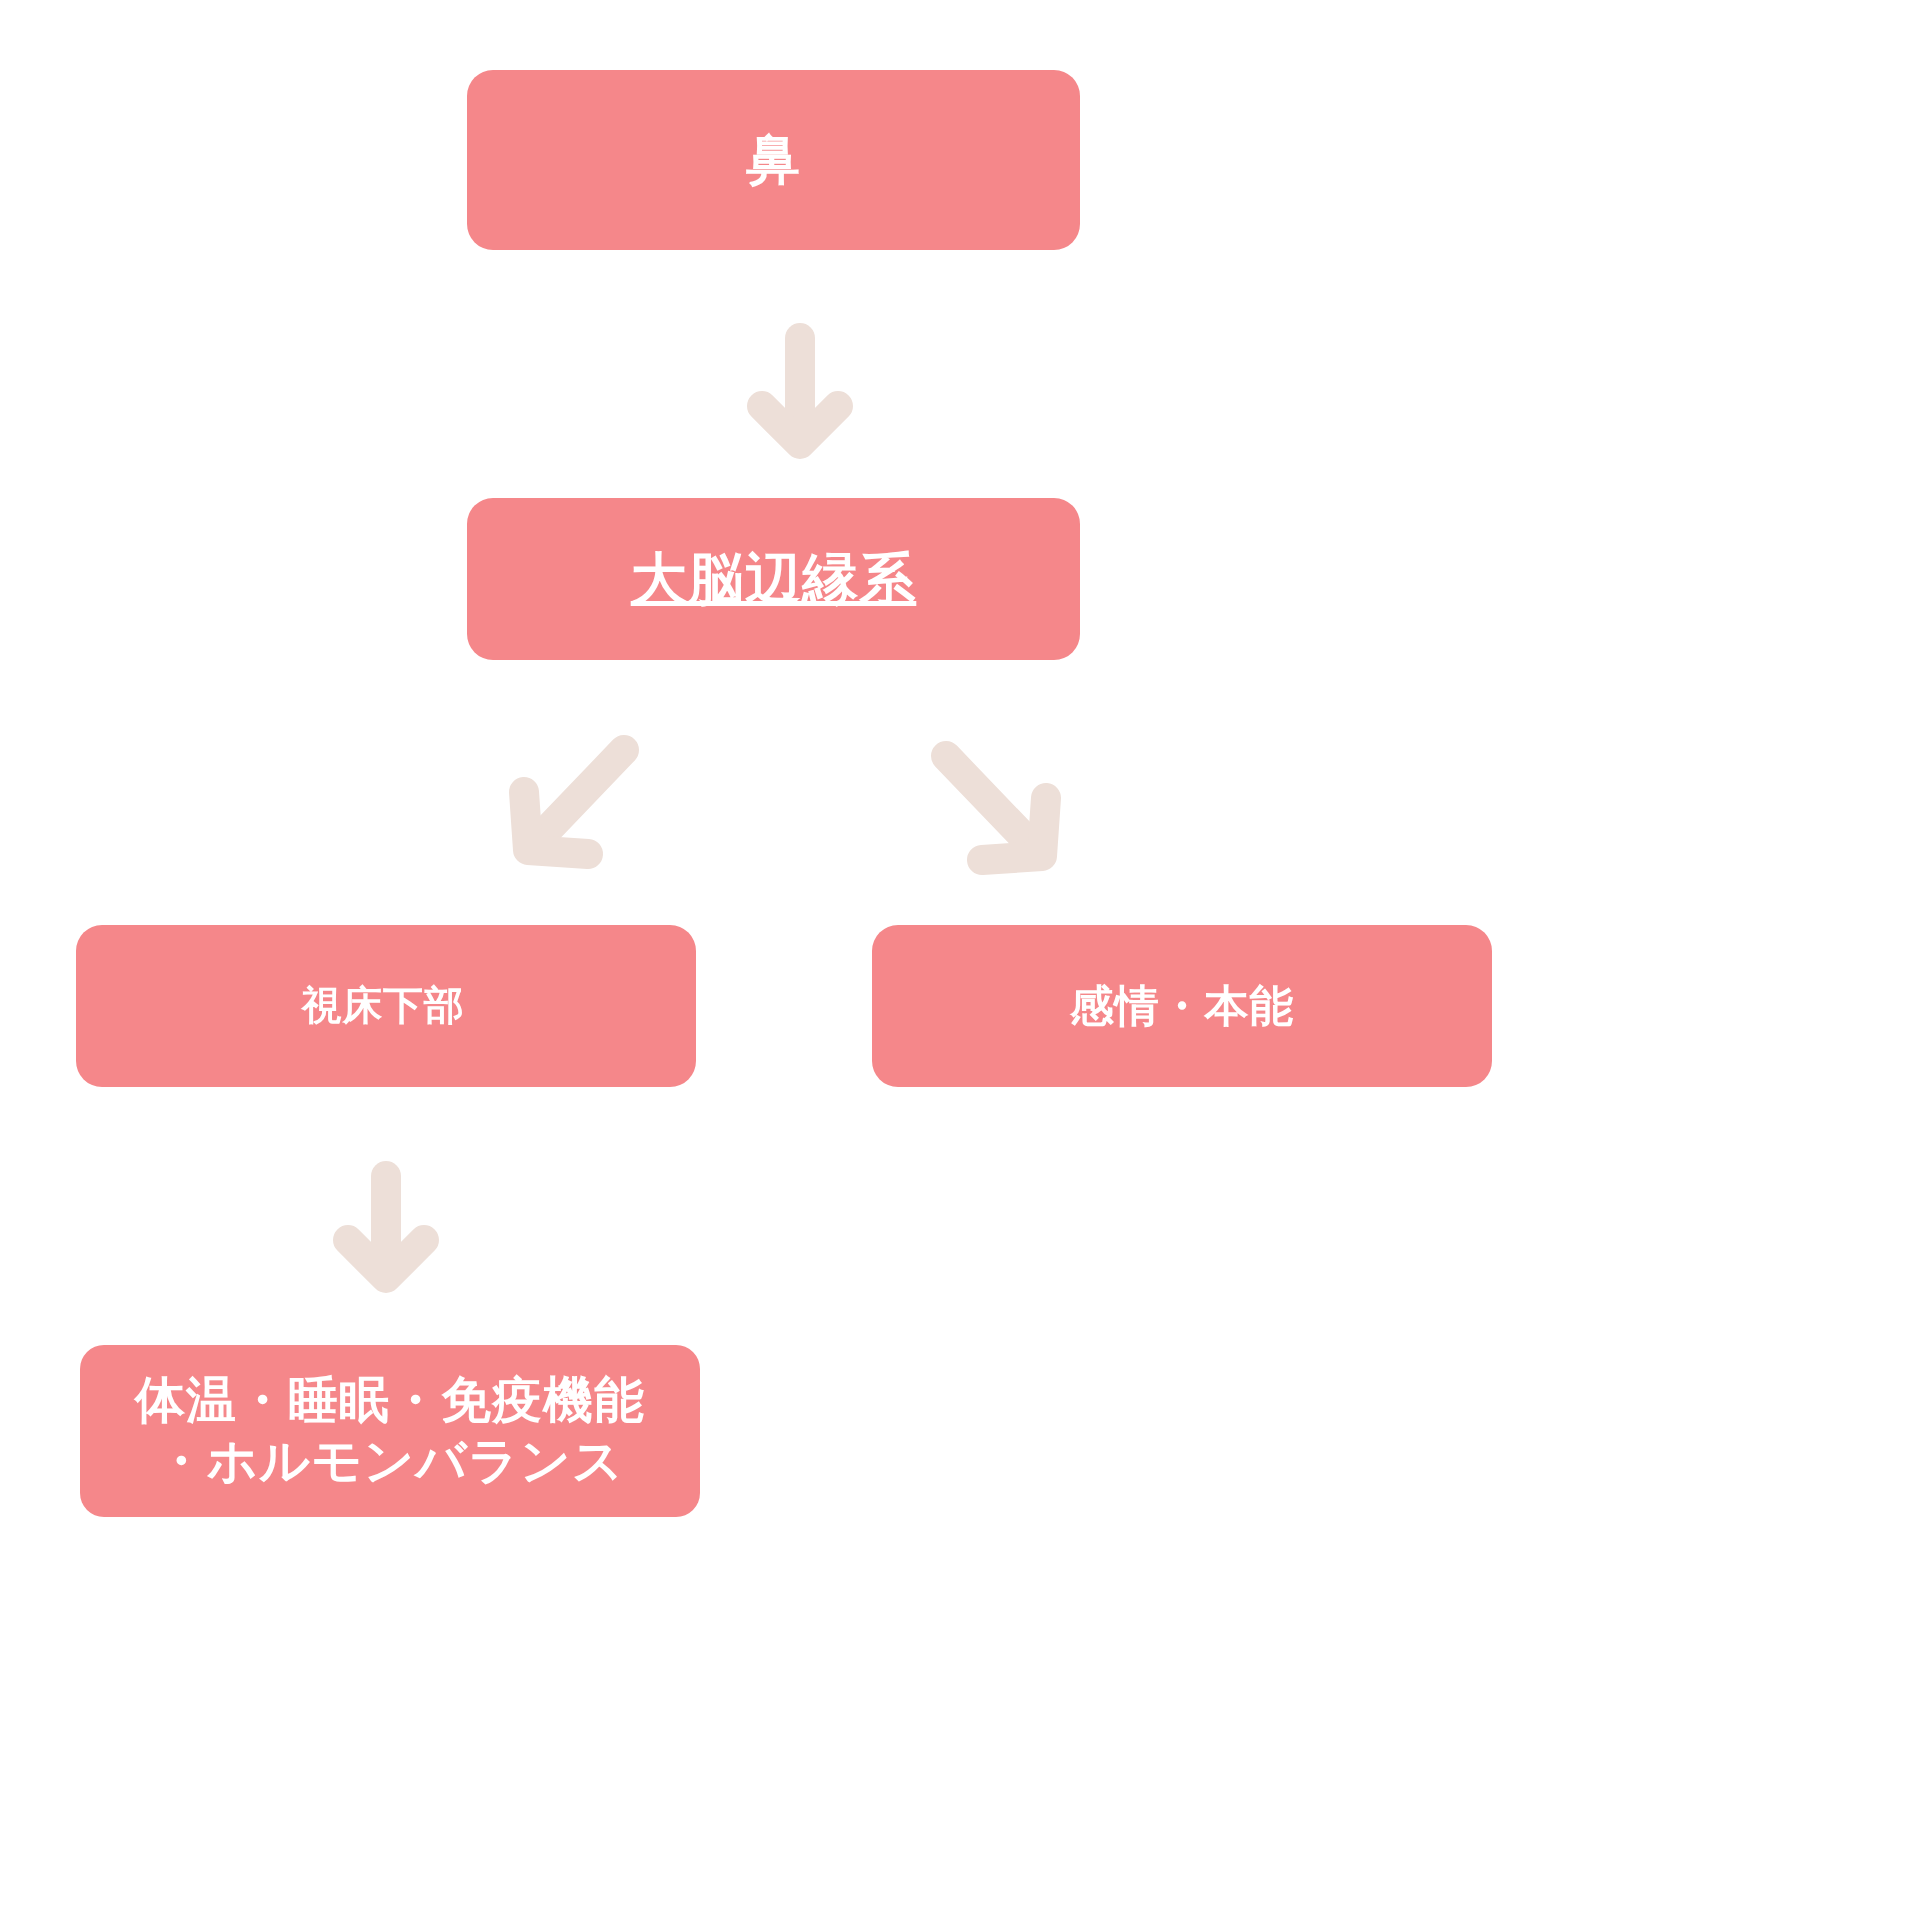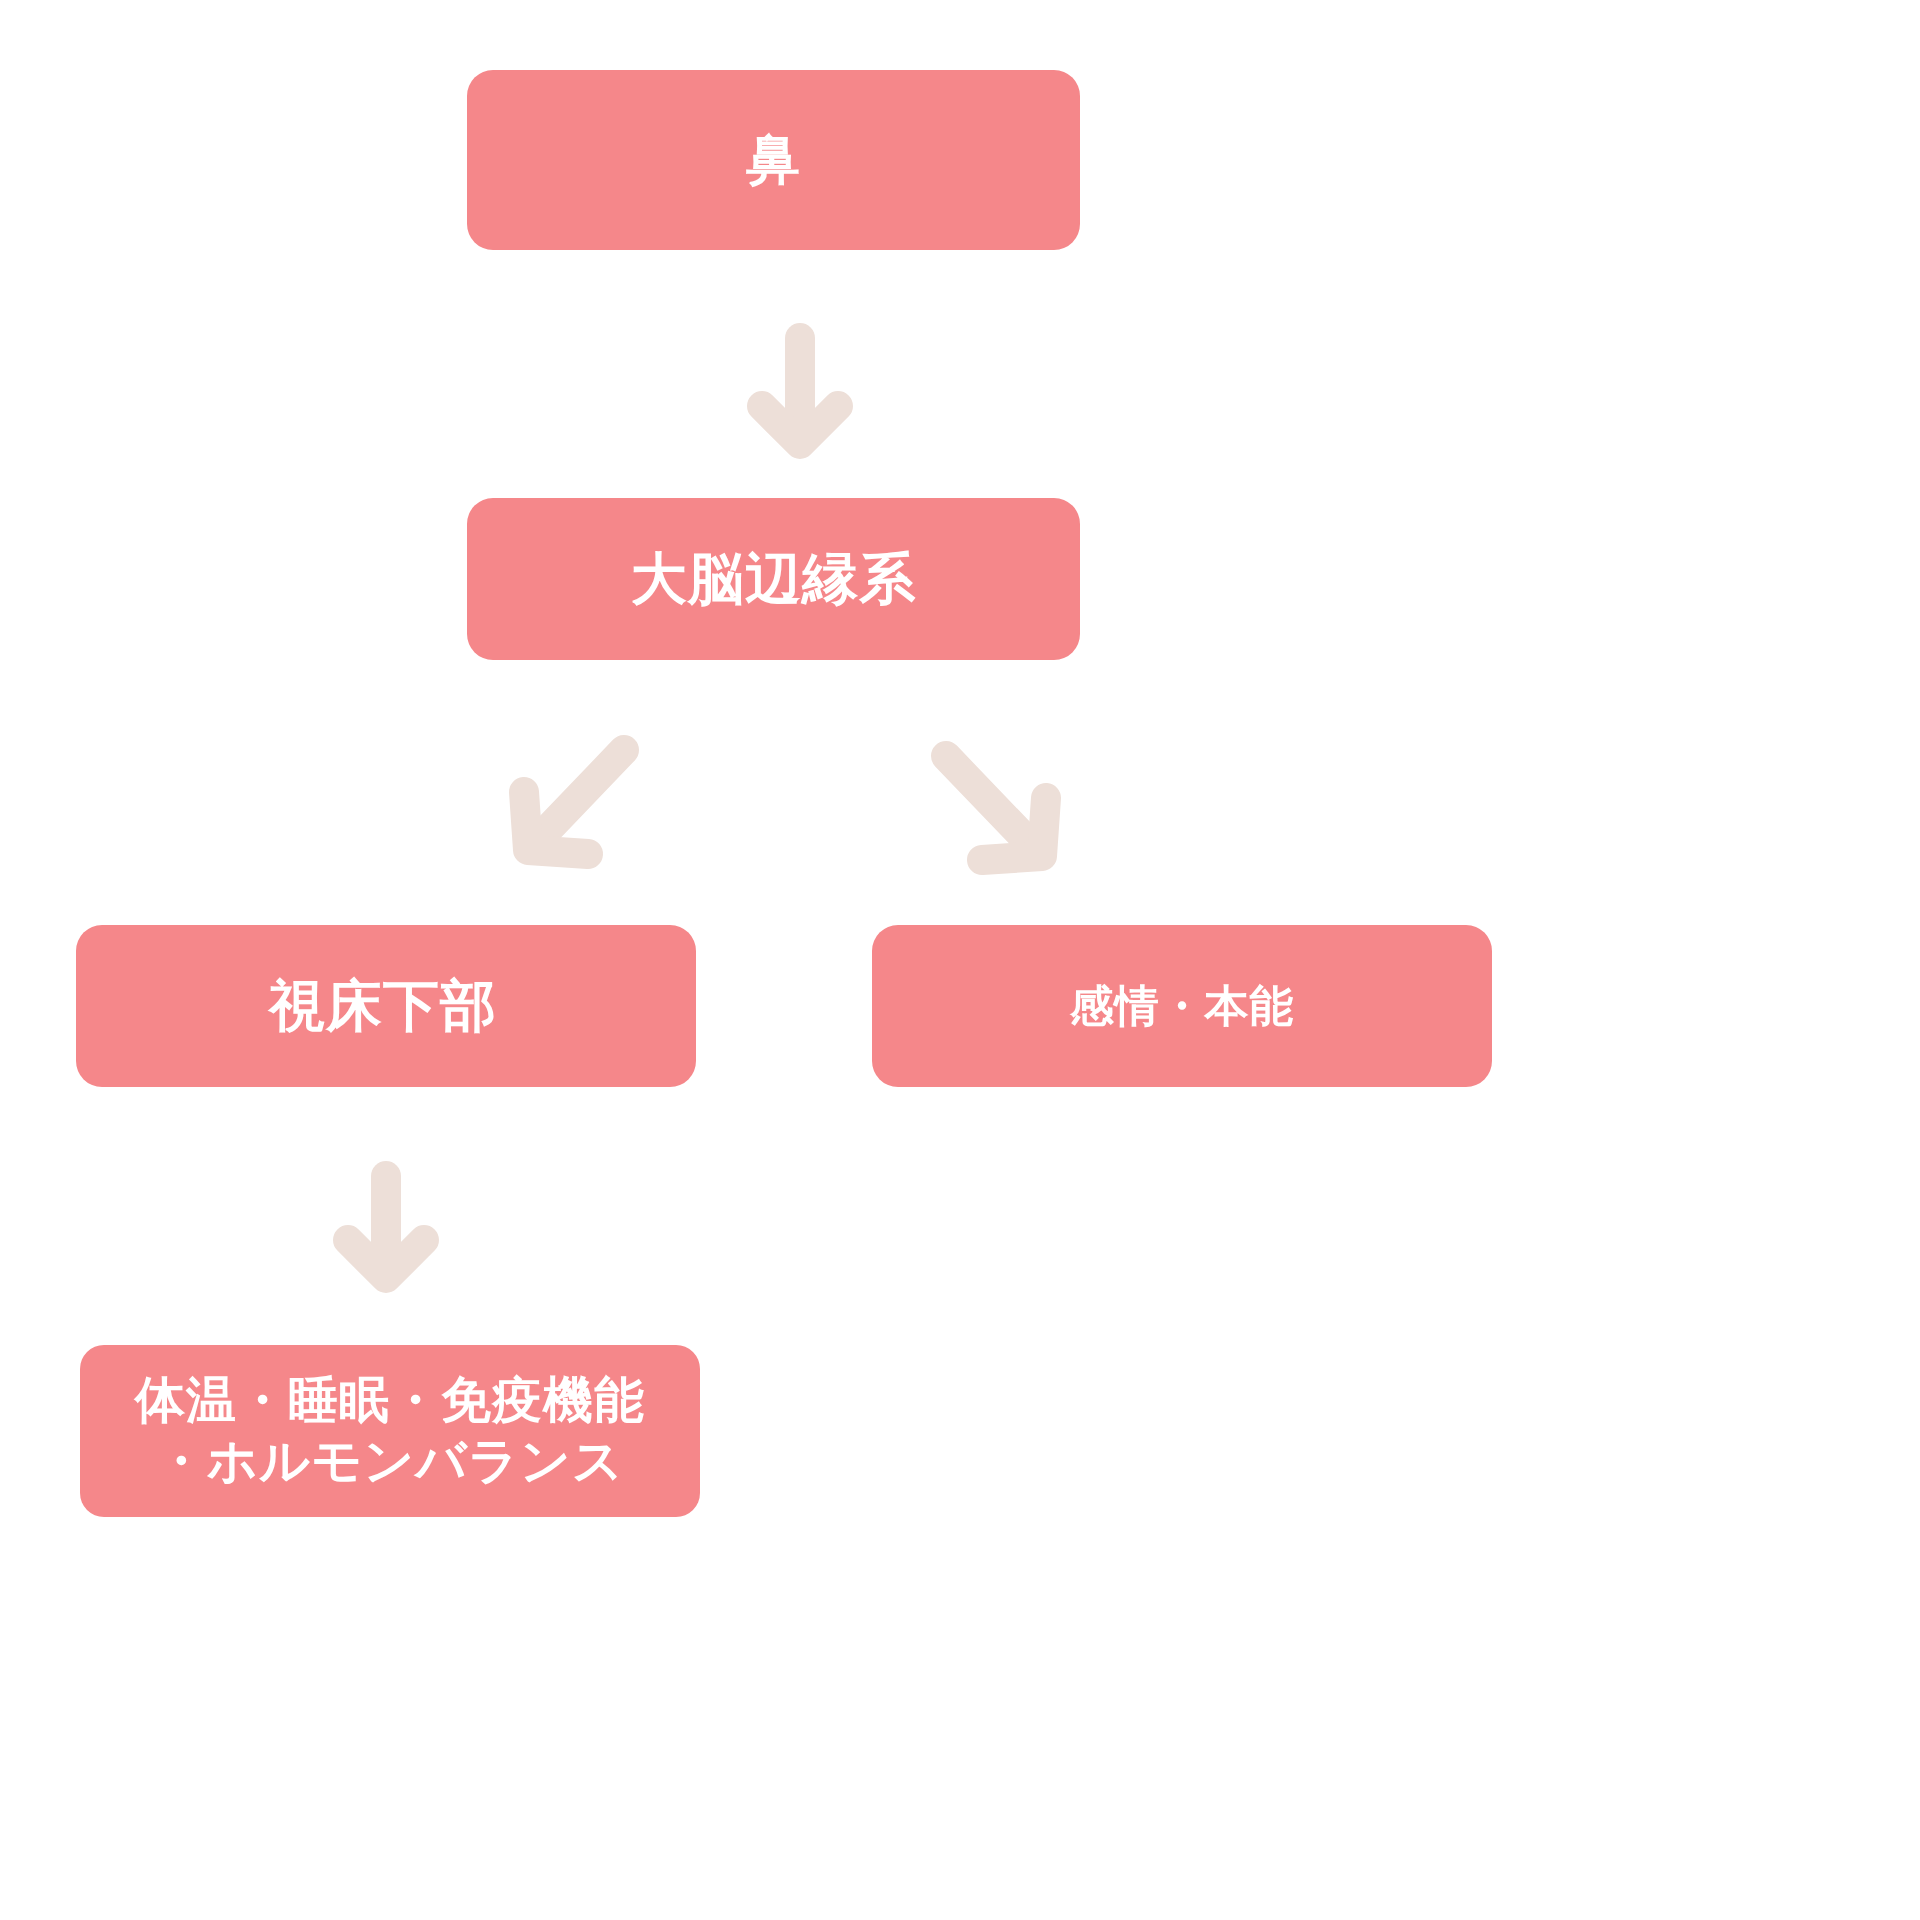--- a/index.html
+++ b/index.html
@@ -43,28 +43,29 @@
     height: 180px;
     font-size: 54px;
   }
   
   #node-limbic {
     left: 467px;
     top: 498px;
     width: 613px;
     height: 162px;
     font-size: 56px;
+    text-decoration: underline;
   }
   
   #node-hypothalamus {
     left: 76px;
     top: 925px;
     width: 620px;
     height: 162px;
-    font-size: 56px;
+    font-size: 40px;
     padding-left: 8px;
   }
   #node-emotion {
     left: 872px;
     top: 925px;
     width: 620px;
     height: 162px;
     font-size: 44px;
   }
   

